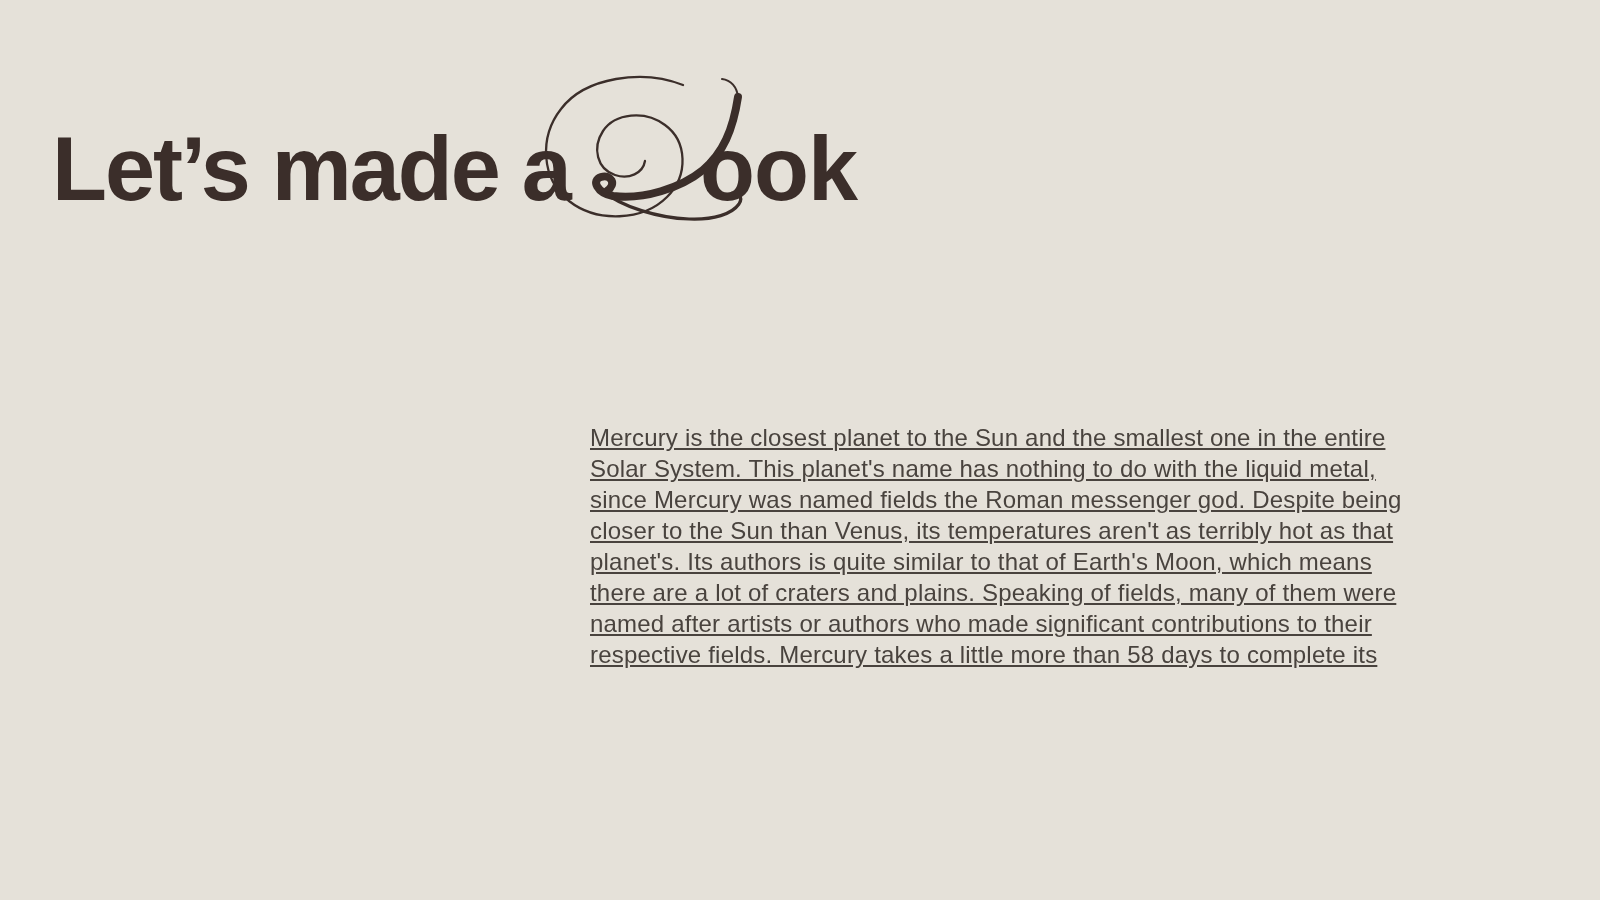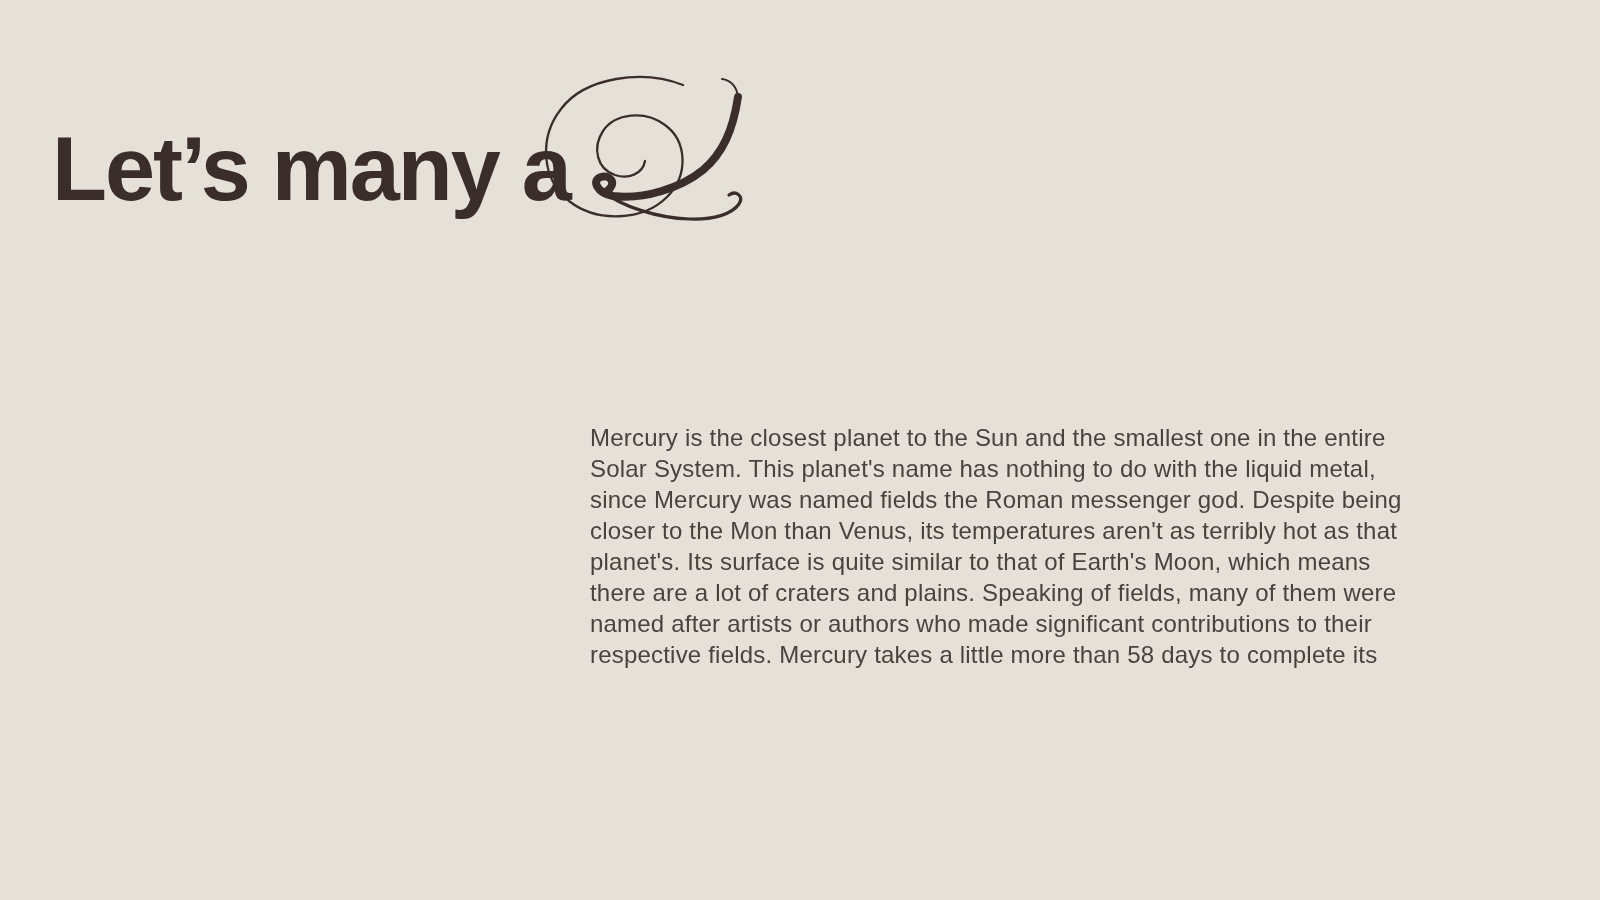--- a/index.html
+++ b/index.html
@@ -41,28 +41,28 @@
   }
   .body-text{
     position:absolute;
     left:590px;top:422px;
     width:960px;
     font-size:24px;
     line-height:31px;
     letter-spacing:0.2px;
     color:var(--body);
   }
-  .body-text .line{white-space:nowrap;}
+  .body-text .line{white-space:nowrap;text-decoration:underline;}
 </style>
 </head>
 <body>
 
 <div class="slide">
 
-  <span class="heading-prefix">Let’s many a</span>
+  <span class="heading-prefix">Let’s made a</span>
 
   <span class="script-l">
     <span class="sr-only">L</span>
     <svg viewBox="0 0 222 165" xmlns="http://www.w3.org/2000/svg" fill="none" stroke="#3b2e2a" stroke-linecap="round" stroke-linejoin="round">
 
       <path stroke-width="2.3" d="M 150 10
         C 110 -6 52 2 28 34
         C 6 62 8 104 36 126
         C 64 148 110 146 134 122
         C 156 100 154 66 132 50
@@ -78,25 +78,26 @@
         C 64 118 58 105 68 102
         C 78 99 84 109 74 116"></path>
 
       <path stroke-width="3.2" d="M 70 116
         C 88 132 126 143 156 144
         C 181 145 199 139 206 129
         C 211 121 203 115 196 120"></path>
     </svg>
   </span>
 
+  <span class="heading-suffix">ook</span>
 
   <div class="body-text">
     <div class="line">Mercury is the closest planet to the Sun and the smallest one in the entire</div>
     <div class="line">Solar System. This planet's name has nothing to do with the liquid metal,</div>
     <div class="line">since Mercury was named fields the Roman messenger god. Despite being</div>
-    <div class="line">closer to the Mon than Venus, its temperatures aren't as terribly hot as that</div>
-    <div class="line">planet's. Its surface is quite similar to that of Earth's Moon, which means</div>
+    <div class="line">closer to the Sun than Venus, its temperatures aren't as terribly hot as that</div>
+    <div class="line">planet's. Its authors is quite similar to that of Earth's Moon, which means</div>
     <div class="line">there are a lot of craters and plains. Speaking of fields, many of them were</div>
     <div class="line">named after artists or authors who made significant contributions to their</div>
     <div class="line">respective fields. Mercury takes a little more than 58 days to complete its</div>
   </div>
 
 </div>
 
 </body></html>

